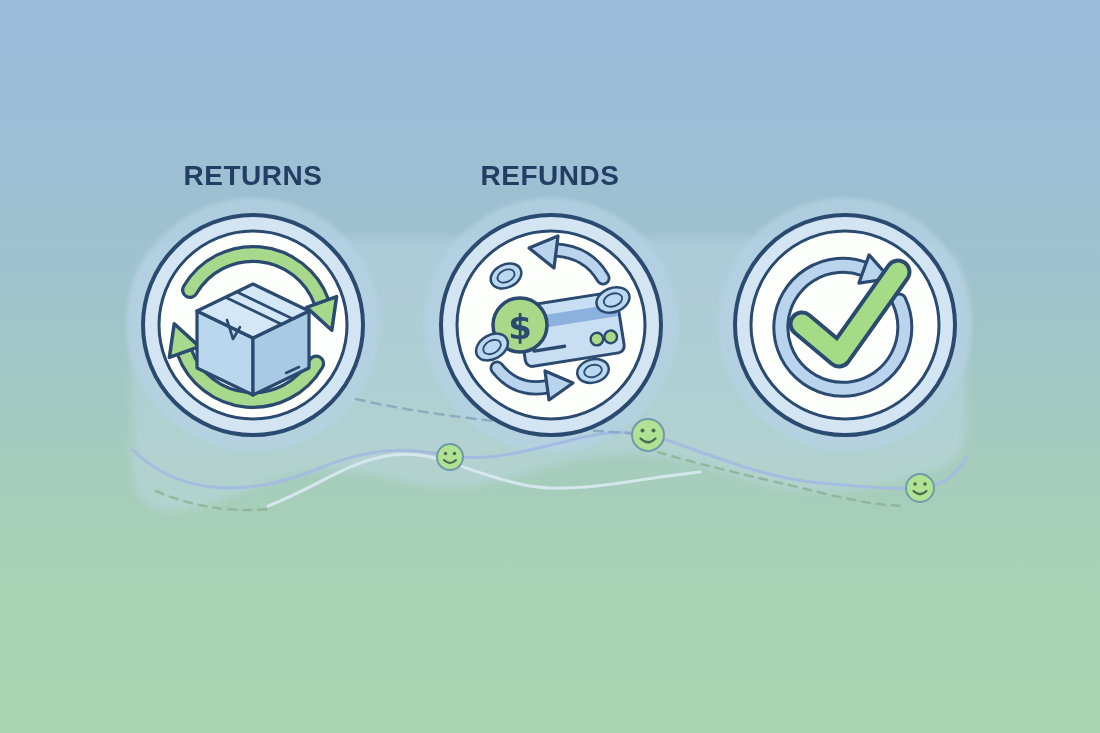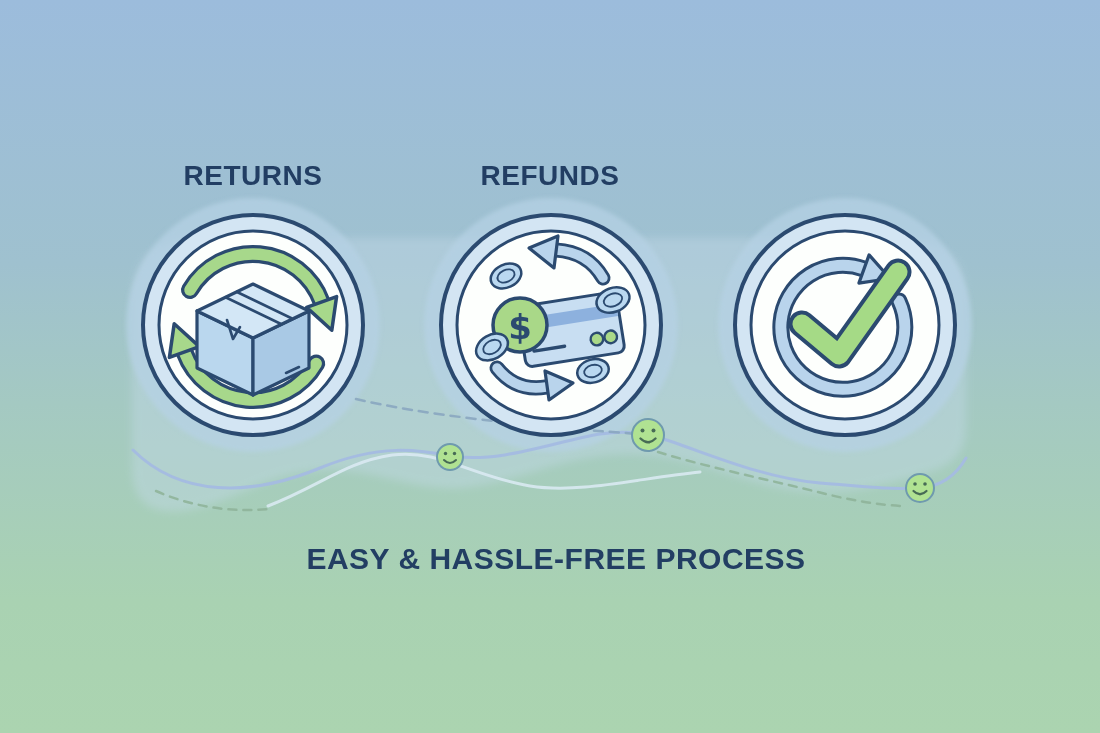--- a/index.html
+++ b/index.html
@@ -158,14 +158,13 @@
 
         <path d="M 802,324 L 839,355 L 898,272" fill="none" stroke="#2b4a70" stroke-width="27" stroke-linecap="round" stroke-linejoin="round"></path>
         <path d="M 802,324 L 839,355 L 898,272" fill="none" stroke="#a5da86" stroke-width="19" stroke-linecap="round" stroke-linejoin="round"></path>
       </g>
     </g>
   </svg>
 
   <div class="col-title title-returns">RETURNS</div>
   <div class="col-title title-refunds">REFUNDS</div>
 
-  <div class="tagline">EASY &amp; HASSLE-FREE PROCESS</div>
 </div>
 
 </body></html>

